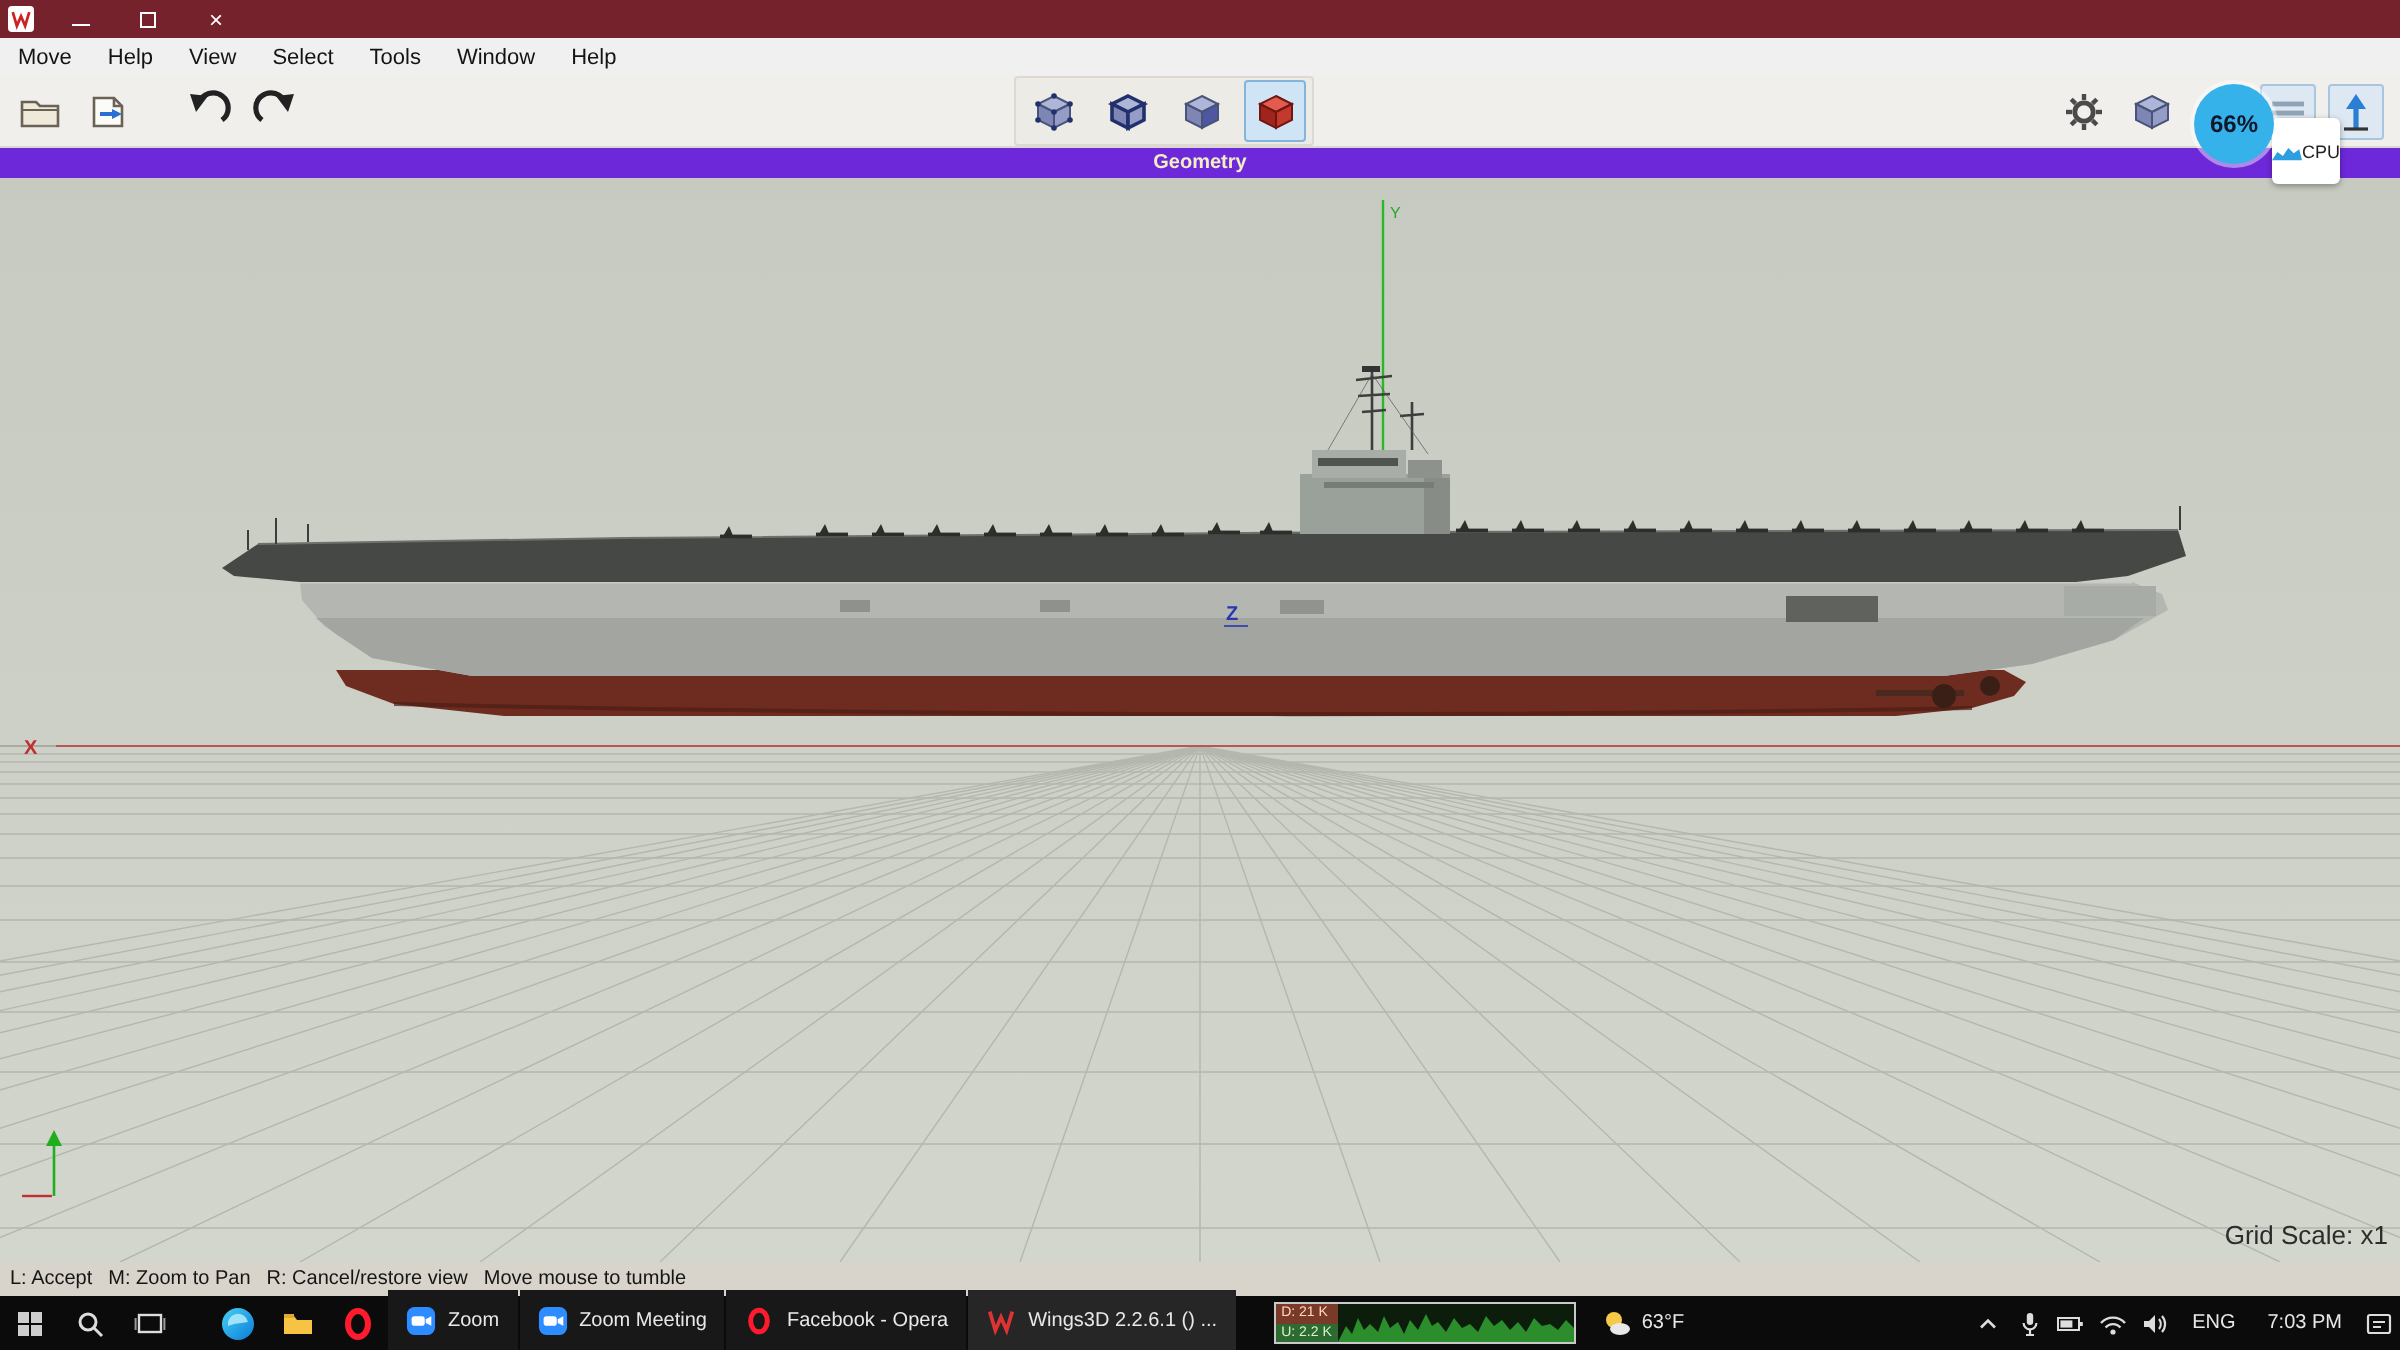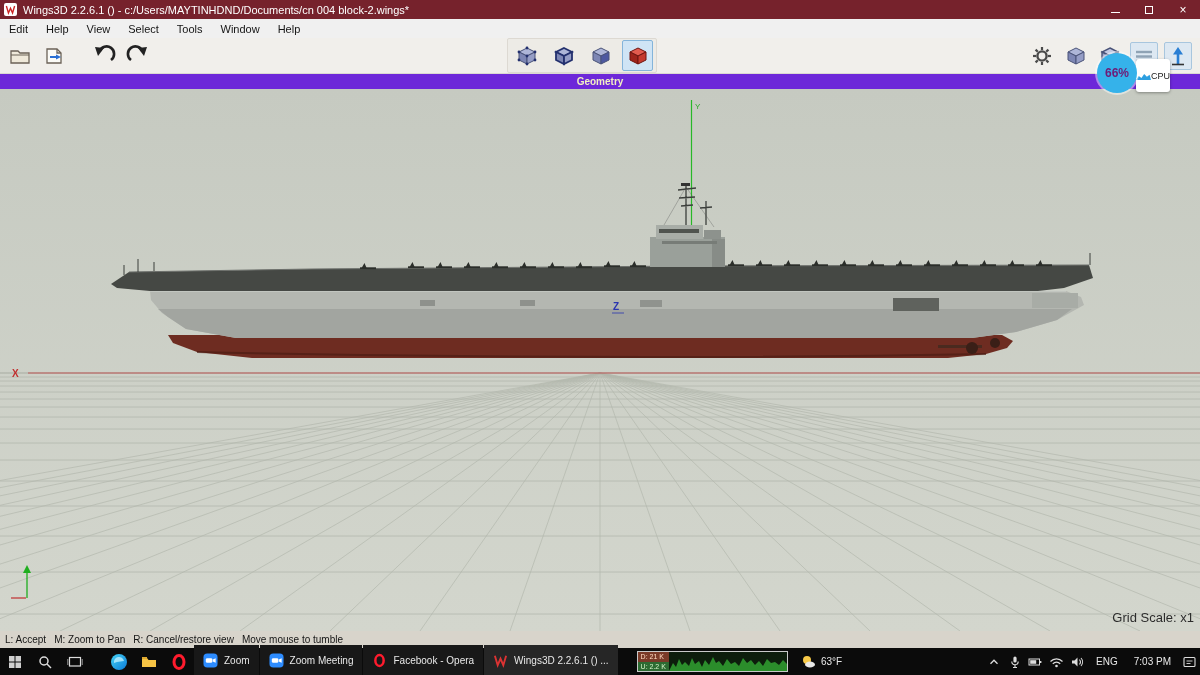--- a/index.html
+++ b/index.html
@@ -34,21 +34,21 @@
 
   
   .geometry-bar{position:absolute;top:74px;left:0;right:0;height:15px;background:#6d28d9;color:#f2eec2;font-size:10px;font-weight:bold;display:flex;align-items:center;justify-content:center}
 
   
   .viewport{position:absolute;top:89px;left:0;right:0;height:542px;background:linear-gradient(#c6cac1,#d3d6cd);overflow:hidden}
   .viewport svg.scene{position:absolute;left:0;top:0}
   .grid-scale{position:absolute;right:6px;bottom:6px;font-size:13px;color:#2c2c2c}
 
   
-  .badge-66{position:absolute;left:1097px;top:53px;width:40px;height:40px;border-radius:50%;background:#35b2ea;box-shadow:0 0 0 2px rgba(255,255,255,.45);color:#701a75;display:flex;align-items:center;justify-content:center;font-size:12px;font-weight:bold;z-index:6}
+  .badge-66{position:absolute;left:1097px;top:42px;width:40px;height:40px;border-radius:50%;background:#35b2ea;box-shadow:0 0 0 2px rgba(255,255,255,.45);color:#0f172a;display:flex;align-items:center;justify-content:center;font-size:12px;font-weight:bold;z-index:6}
   .badge-cpu{position:absolute;left:1136px;top:59px;width:34px;height:33px;background:#fff;border-radius:3px;box-shadow:0 1px 3px rgba(0,0,0,.35);display:flex;align-items:center;justify-content:center;font-size:9px;color:#222;z-index:5}
 
   
   .statusbar{position:absolute;top:631px;left:0;right:0;height:17px;background:#d8d4cb;display:flex;align-items:center;gap:8px;padding-left:5px;font-size:10px;color:#151515}
 
   
   .taskbar{position:absolute;top:648px;left:0;right:0;height:27px;background:#0b0b0b;display:flex;align-items:center;color:#e8e8e8}
   .tb-ico{width:30px;height:27px;display:flex;align-items:center;justify-content:center}
   .app-gap{width:14px}
   .task-app{height:27px;display:flex;align-items:center;gap:6px;padding:16px 9px;font-size:10px;background:#181818;border-bottom:2px solid #c4b5fd;margin-right:1px;white-space:nowrap}
@@ -65,36 +65,35 @@
 </style>
 </head>
 <body>
 
 <div class="titlebar">
   <span class="app-ico">
     <svg width="11" height="11" viewBox="0 0 16 16">
         <polyline points="2,3 5,13 8,6 11,13 14,3" stroke="#cc2222" stroke-width="2" fill="none"></polyline>
       </svg>
   </span>
-  <span class="title-text">Wings3D 2.2.6.1 () - c:/Users/MAYTINHDND/Documents/cn 004 block-2.wings*</span>
   <div class="win-controls">
     <div class="win-btn">
         <span class="min-glyph"></span>
       </div>
     <div class="win-btn">
         <span class="max-glyph"></span>
       </div>
     <div class="win-btn">
         <span class="close-glyph">×</span>
       </div>
   </div>
 </div>
 
 <div class="menubar">
-  <span class="menu-item">Edit</span>
+  <span class="menu-item">Move</span>
   <span class="menu-item">Help</span>
   <span class="menu-item">View</span>
   <span class="menu-item">Select</span>
   <span class="menu-item">Tools</span>
   <span class="menu-item">Window</span>
   <span class="menu-item">Help</span>
 </div>
 
 <div class="toolbar">
   <div class="tb-group tb-left">

